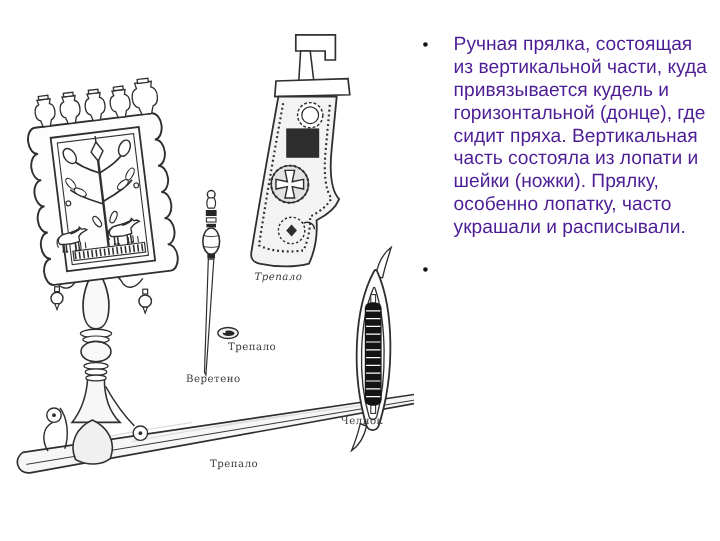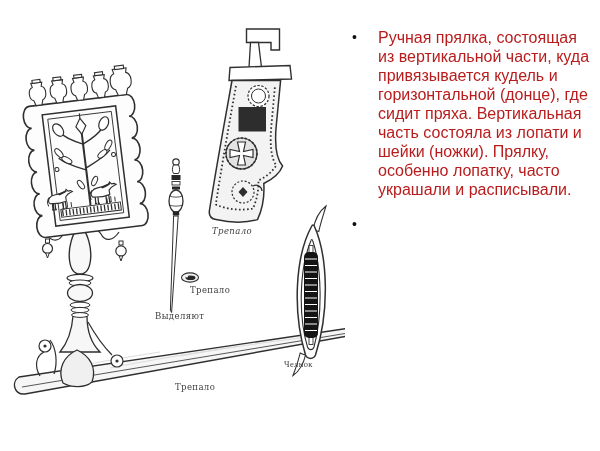--- a/index.html
+++ b/index.html
@@ -4,26 +4,26 @@
 <style>
   html,body{margin:0;padding:0;background:#fff;}
   .slide{position:relative;width:600px;height:451px;background:#ffffff;overflow:hidden;
          font-family:"Liberation Sans",sans-serif;}
   .figure-svg{position:absolute;left:0;top:0;}
   .caption{position:absolute;font-family:"DejaVu Serif",serif;font-size:8.5px;color:#3d3d3d;
            letter-spacing:0.4px;white-space:nowrap;}
   .cap-trepalo{left:212px;top:226px;font-style:italic;}
   .cap-pryaslitse{left:190px;top:285px;}
   .cap-vereteno{left:155px;top:311px;}
-  .cap-chelnok{left:284px;top:359px;font-family:Liberation Serif, serif;}
+  .cap-chelnok{left:284px;top:346px;}
   .cap-pryalka{left:175px;top:382px;}
   .bullets{position:absolute;left:352px;top:28px;width:246px;list-style:none;margin:0;padding:0;}
   .bullet-item{display:flex;margin:0 0 16px 0;}
   .bullet-marker{flex:0 0 26px;width:26px;font-size:14px;line-height:19px;color:#111;}
-  .bullet-text{margin:0;font-size:16px;line-height:19px;color:#b91c1c;width:218px;}
+  .bullet-text{margin:0;font-size:16px;line-height:19px;color:#4c1d95;width:218px;}
   svg .ln{stroke:#2f2f2f;fill:none;}
 </style>
 </head>
 <body>
 
 <div class="slide">
 
   <svg class="figure-svg" width="345" height="451" viewBox="0 0 345 451">
 
     <g>
@@ -156,21 +156,21 @@
       <path d="M 310.8,241 C 299.5,268 298,315 307.5,347 C 308.8,350.5 312.8,350.5 314,347 C 322.8,315 321.8,268 312.8,241 C 312.2,239 311.4,239 310.8,241 Z" fill="#fff" stroke="#2f2f2f" stroke-width="1.1"></path>
       <rect x="309" y="245.5" width="4" height="7" fill="#fff" stroke="#2f2f2f" stroke-width="0.9"></rect>
       <rect x="309" y="337.5" width="4" height="7" fill="#fff" stroke="#2f2f2f" stroke-width="0.9"></rect>
       <rect x="304" y="252" width="14" height="86" rx="5" fill="#141414"></rect>
       <path d="M 305,259 h12 M 305,265.5 h12 M 305,272 h12 M 305,278.5 h12 M 305,285 h12 M 305,291.5 h12 M 305,298 h12 M 305,304.5 h12 M 305,311 h12 M 305,317.5 h12 M 305,324 h12 M 305,330.5 h12" stroke="#ffffff" stroke-width="1" fill="none"></path>
     </g>
   </svg>
 
   <div class="caption cap-trepalo">Трепало</div>
   <div class="caption cap-pryaslitse">Трепало</div>
-  <div class="caption cap-vereteno">Выделяют</div>
+  <div class="caption cap-vereteno">Веретено</div>
   <div class="caption cap-chelnok">Челнок</div>
   <div class="caption cap-pryalka">Трепало</div>
 
   <ul class="bullets">
     <li class="bullet-item">
       <span class="bullet-marker">•</span>
       <p class="bullet-text">Ручная прялка, состоящая из вертикальной части, куда привязывается кудель и горизонтальной (донце), где сидит пряха. Вертикальная часть состояла из лопати и шейки (ножки). Прялку, особенно лопатку, часто украшали и расписывали.</p>
     </li>
     <li class="bullet-item">
       <span class="bullet-marker">•</span>

